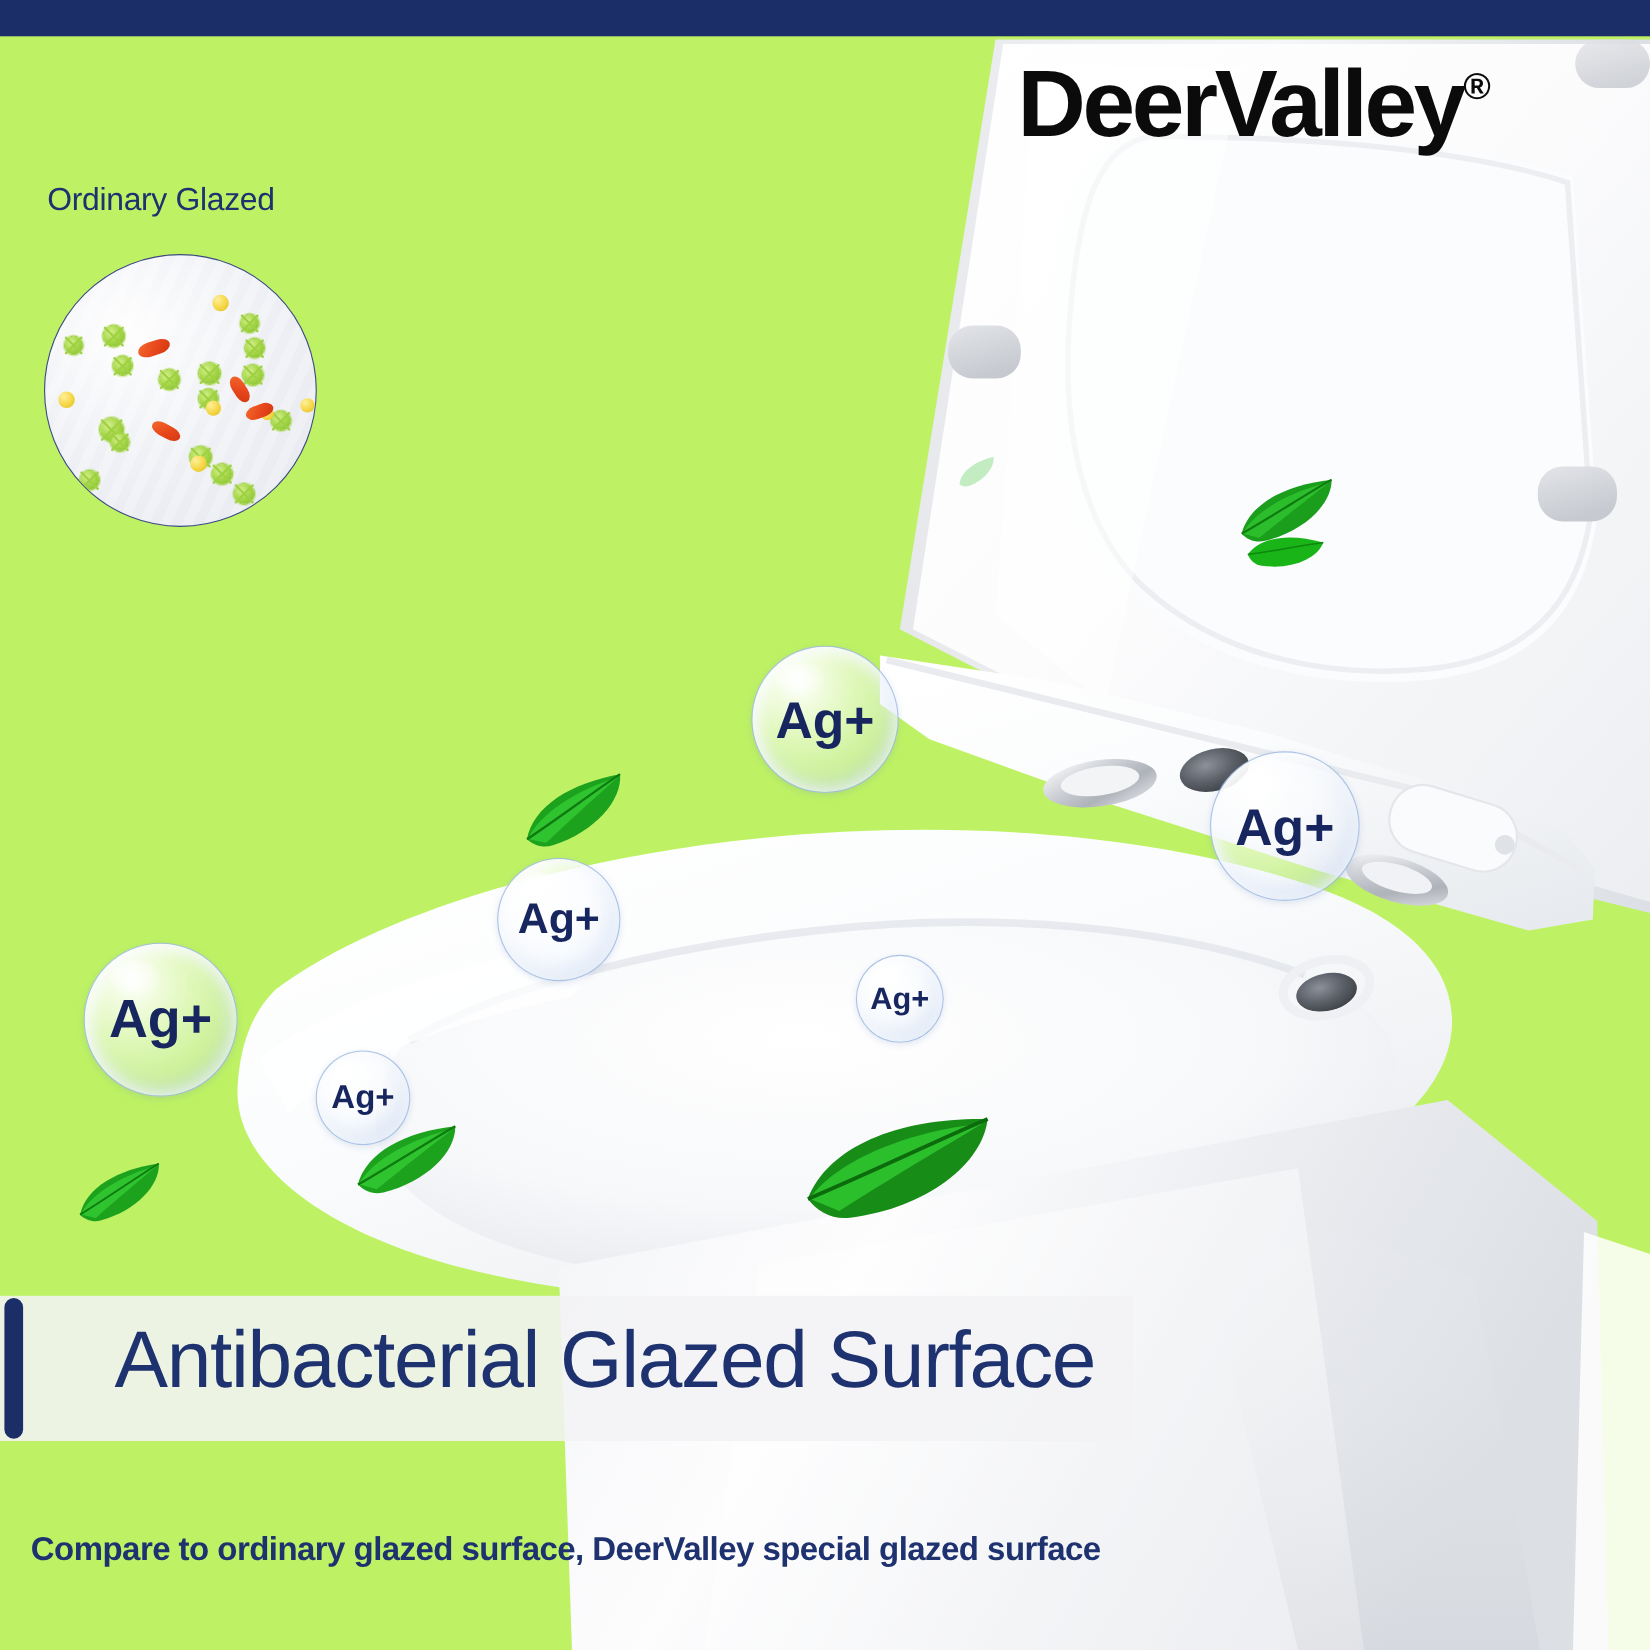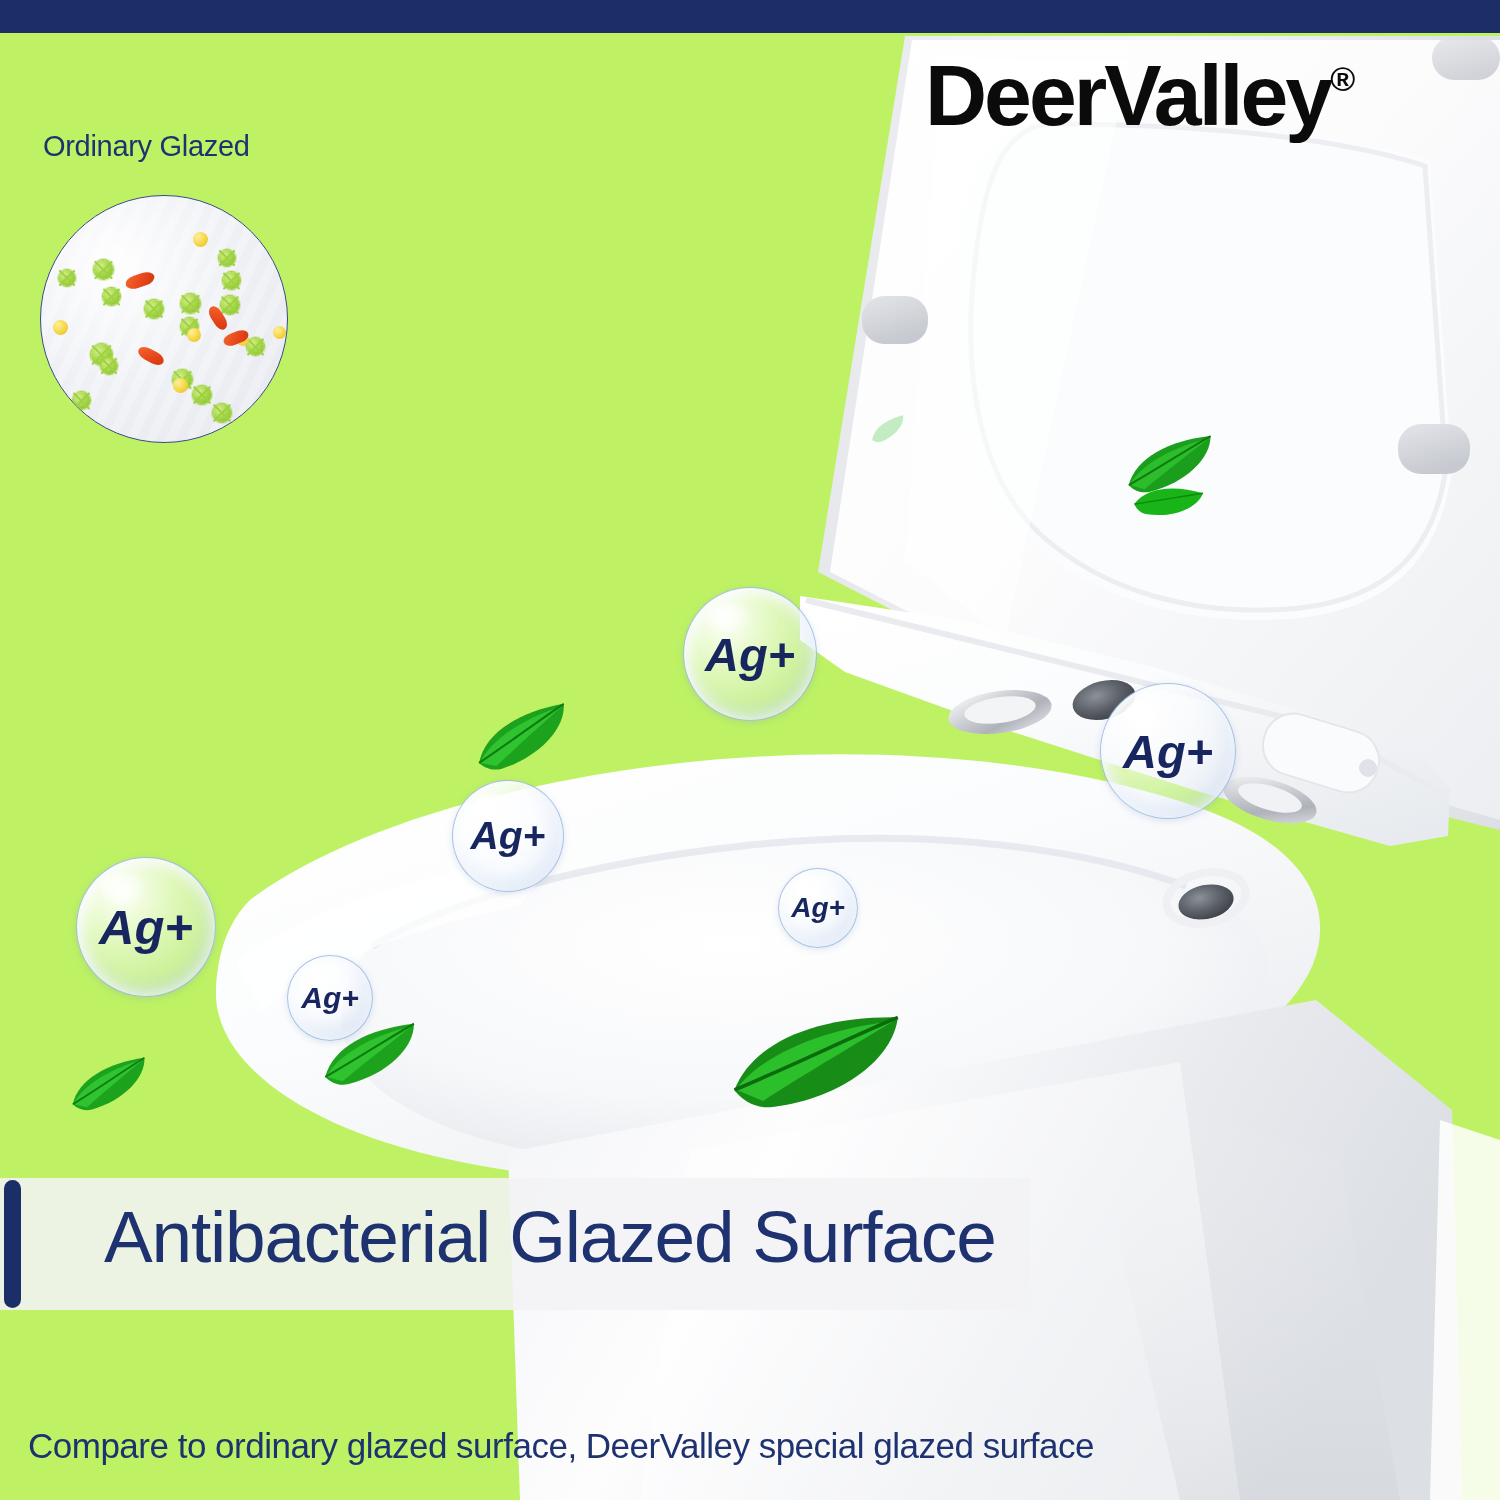--- a/index.html
+++ b/index.html
@@ -55,21 +55,21 @@
     position: absolute;
     left: 0; top: 130px;
     width: 700px;
     height: 380px;
     z-index: 30;
   }
   .compare-col {
     position: absolute;
     top: 0;
   }
-  .compare-col.left  { left: 40px; }
+  .compare-col.left  { left: 40px; margin-top: 36px; }
   .compare-col.right { left: 352px; }
 
   .compare-label {
     color: #1e3270;
     font-size: 29px;
     font-weight: normal;
     letter-spacing: -0.3px;
     white-space: nowrap;
     margin: 0 0 32px 0;
     text-align: left;
@@ -149,21 +149,20 @@
     background:
       radial-gradient(circle at 32% 26%, rgba(255,255,255,.96) 0%, rgba(250,252,255,.55) 38%, rgba(226,236,250,.30) 70%, rgba(198,215,240,.42) 100%);
     box-shadow:
       inset 0 0 22px rgba(255,255,255,.92),
       inset -5px -7px 18px rgba(150,180,225,.40),
       inset 4px 5px 14px rgba(255,255,255,.95),
       0 2px 7px rgba(110,140,190,.20);
     border: 1.3px solid rgba(150,180,222,.80);
     z-index: 25;
     user-select: none;
-    font-style: italic;
   }
   .bubble::after {
     content: "";
     position: absolute;
     left: 17%; top: 11%;
     width: 34%; height: 24%;
     border-radius: 50%;
     background: radial-gradient(ellipse at 40% 40%, rgba(255,255,255,.95) 0%, rgba(255,255,255,0) 75%);
     pointer-events: none;
   }
@@ -201,27 +200,28 @@
     white-space: nowrap;
     z-index: 38;
     line-height: 1.1;
     margin-left: 44px;
   }
 
   
   .body-copy {
     position: absolute;
     left: 28px;
-    top: 1423px;
+    top: 1389px;
     width: 1250px;
-    font-size: 35px;
+    font-size: 30px;
     line-height: 1.34;
     color: #1e3270;
     letter-spacing: -0.5px;
     z-index: 38;
+    font-weight: bold;
   }
   .body-copy .line { display: block; white-space: nowrap; }
 </style>
 </head>
 <body>
 
 <div id="page">
 
   <svg class="product" viewBox="0 0 1500 1500" preserveAspectRatio="none">
     <defs>

